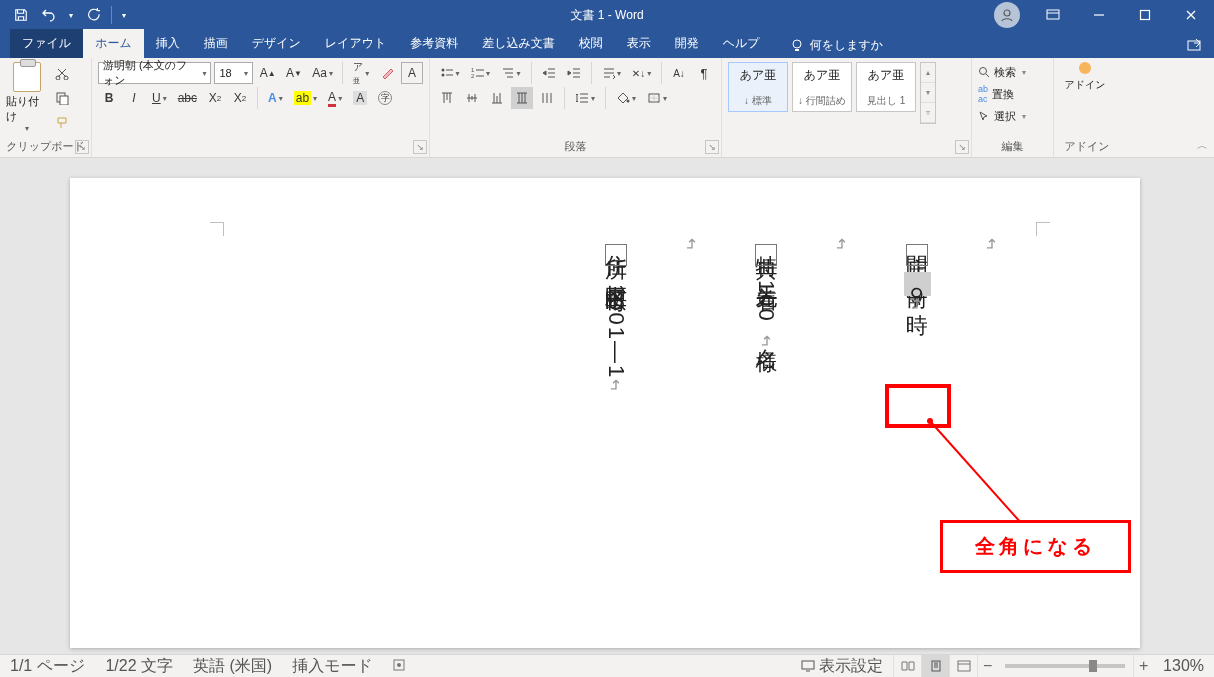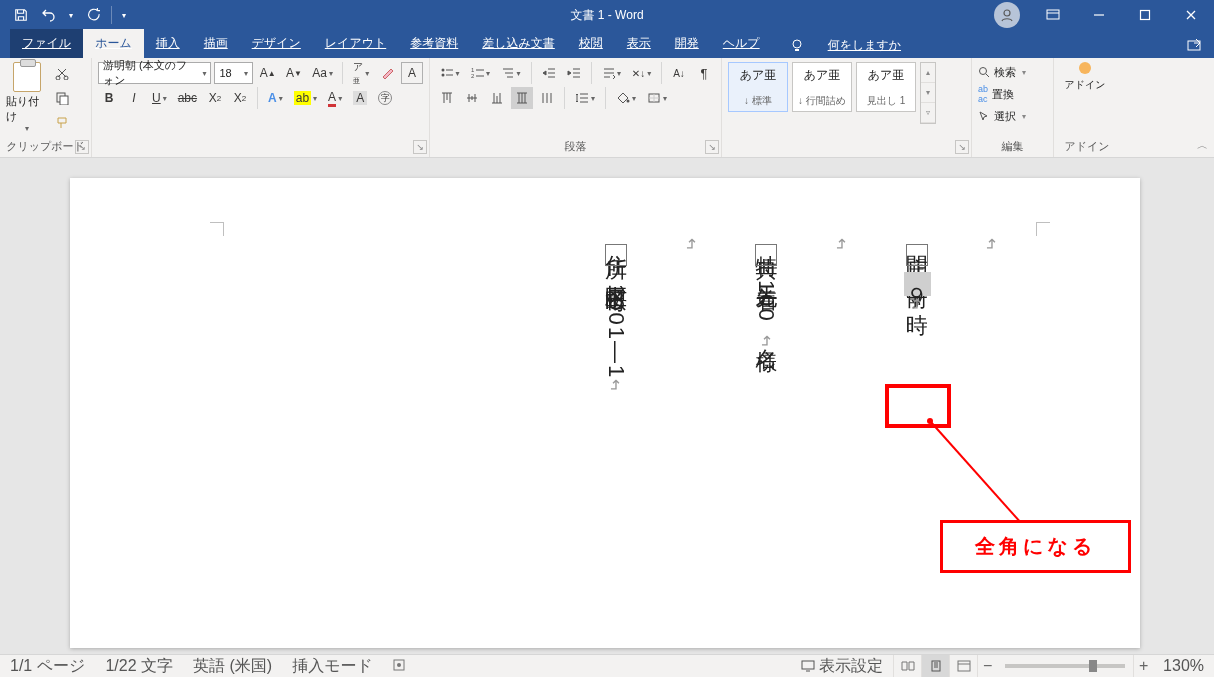--- a/index.html
+++ b/index.html
@@ -9,25 +9,25 @@
   .titlebar { height: 30px; background: #2b579a; color: #fff; display: flex; align-items: center; position: relative; }
   .qat { display: flex; align-items: center; padding-left: 8px; gap: 2px; }
   .qat-btn { width: 26px; height: 26px; display: flex; align-items: center; justify-content: center; color: #fff; font-size: 13px; }
   .qat-sep { width: 1px; height: 18px; background: rgba(255,255,255,0.3); margin: 0 3px; }
   .title-center { position: absolute; left: 50%; top: 50%; transform: translate(-50%,-50%); font-size: 12px; }
   .title-right { margin-left: auto; display: flex; align-items: center; }
   .acct { width: 26px; height: 26px; border-radius: 50%; background: #b7c4d8; display: flex; align-items: center; justify-content: center; margin-right: 10px; }
   .win-btn { width: 46px; height: 30px; display: flex; align-items: center; justify-content: center; color: #fff; }
 
   
-  .tabrow { height: 28px; background: #2b579a; display: flex; align-items: flex-end; padding-left: 10px; color: #fff; position: relative; text-decoration: underline; }
+  .tabrow { height: 28px; background: #2b579a; display: flex; align-items: flex-end; padding-left: 10px; color: #fff; position: relative; }
   .tab { padding: 6px 12px 6px; font-size: 12px; cursor: pointer; }
   .tab.file { background: #1e3f72; }
   .tab.active { background: #f3f2f1; color: #2b579a; }
-  .tellme { display: flex; align-items: center; gap: 24px; margin-left: 10px; padding: 4px 8px; }
+  .tellme { display: flex; align-items: center; gap: 6px; margin-left: 10px; padding: 4px 8px; }
   .share { position: absolute; right: 8px; top: 4px; width: 22px; height: 22px; display:flex; align-items:center; justify-content:center; }
 
   
   .ribbon { height: 100px; background: #f3f2f1; border-bottom: 1px solid #d6d6d6; display: flex; position: relative; }
   .group { border-right: 1px solid #e1dfdd; display: flex; flex-direction: column; justify-content: space-between; padding: 4px 6px 0 6px; position: relative; }
   .group-label { text-align: center; font-size: 11px; color: #5a5a5a; padding: 2px 0 3px; }
   .group-rows { display: flex; flex-direction: column; gap: 3px; }
   .row { display: flex; align-items: center; gap: 3px; }
   .rbtn { min-width: 22px; height: 22px; padding: 0 3px; display: flex; align-items: center; justify-content: center; border: 1px solid transparent; font-size: 12px; color: #3b3a39; }
   .rbtn.box { border: 1px solid #b0b0b0; }

